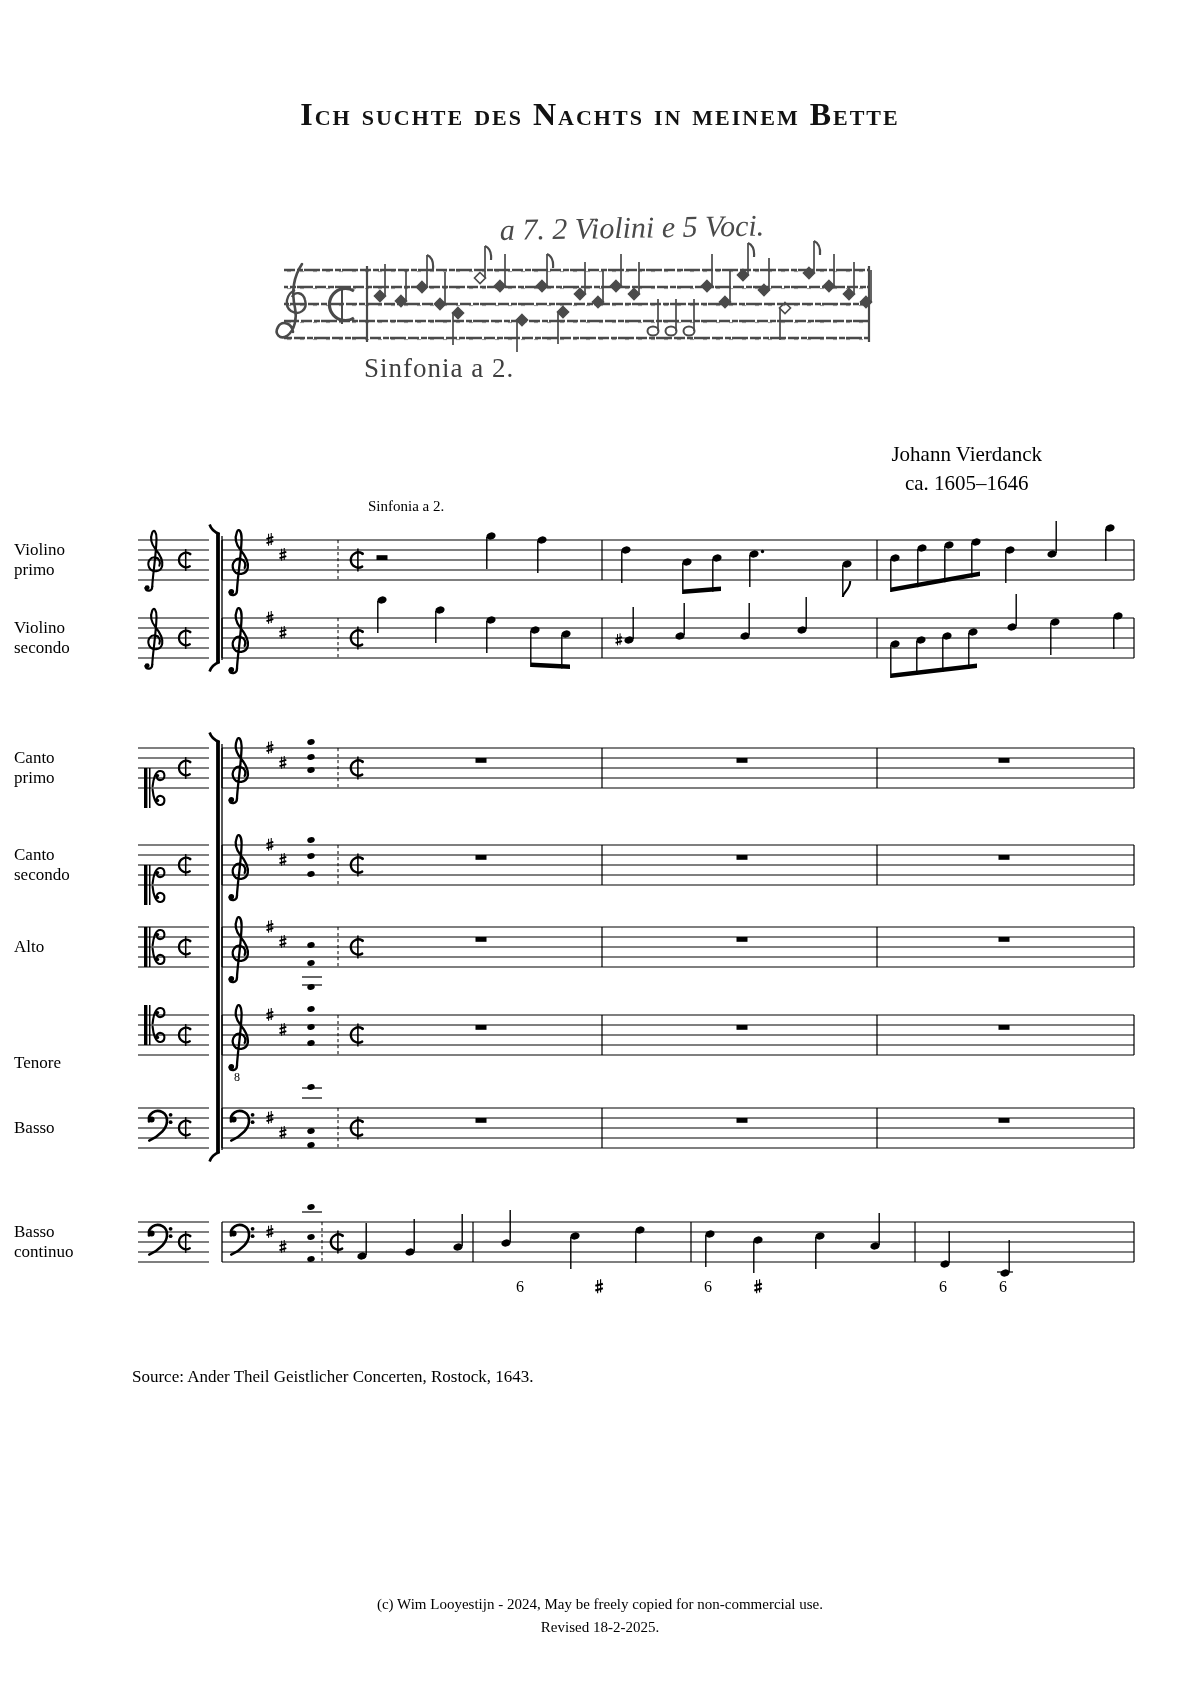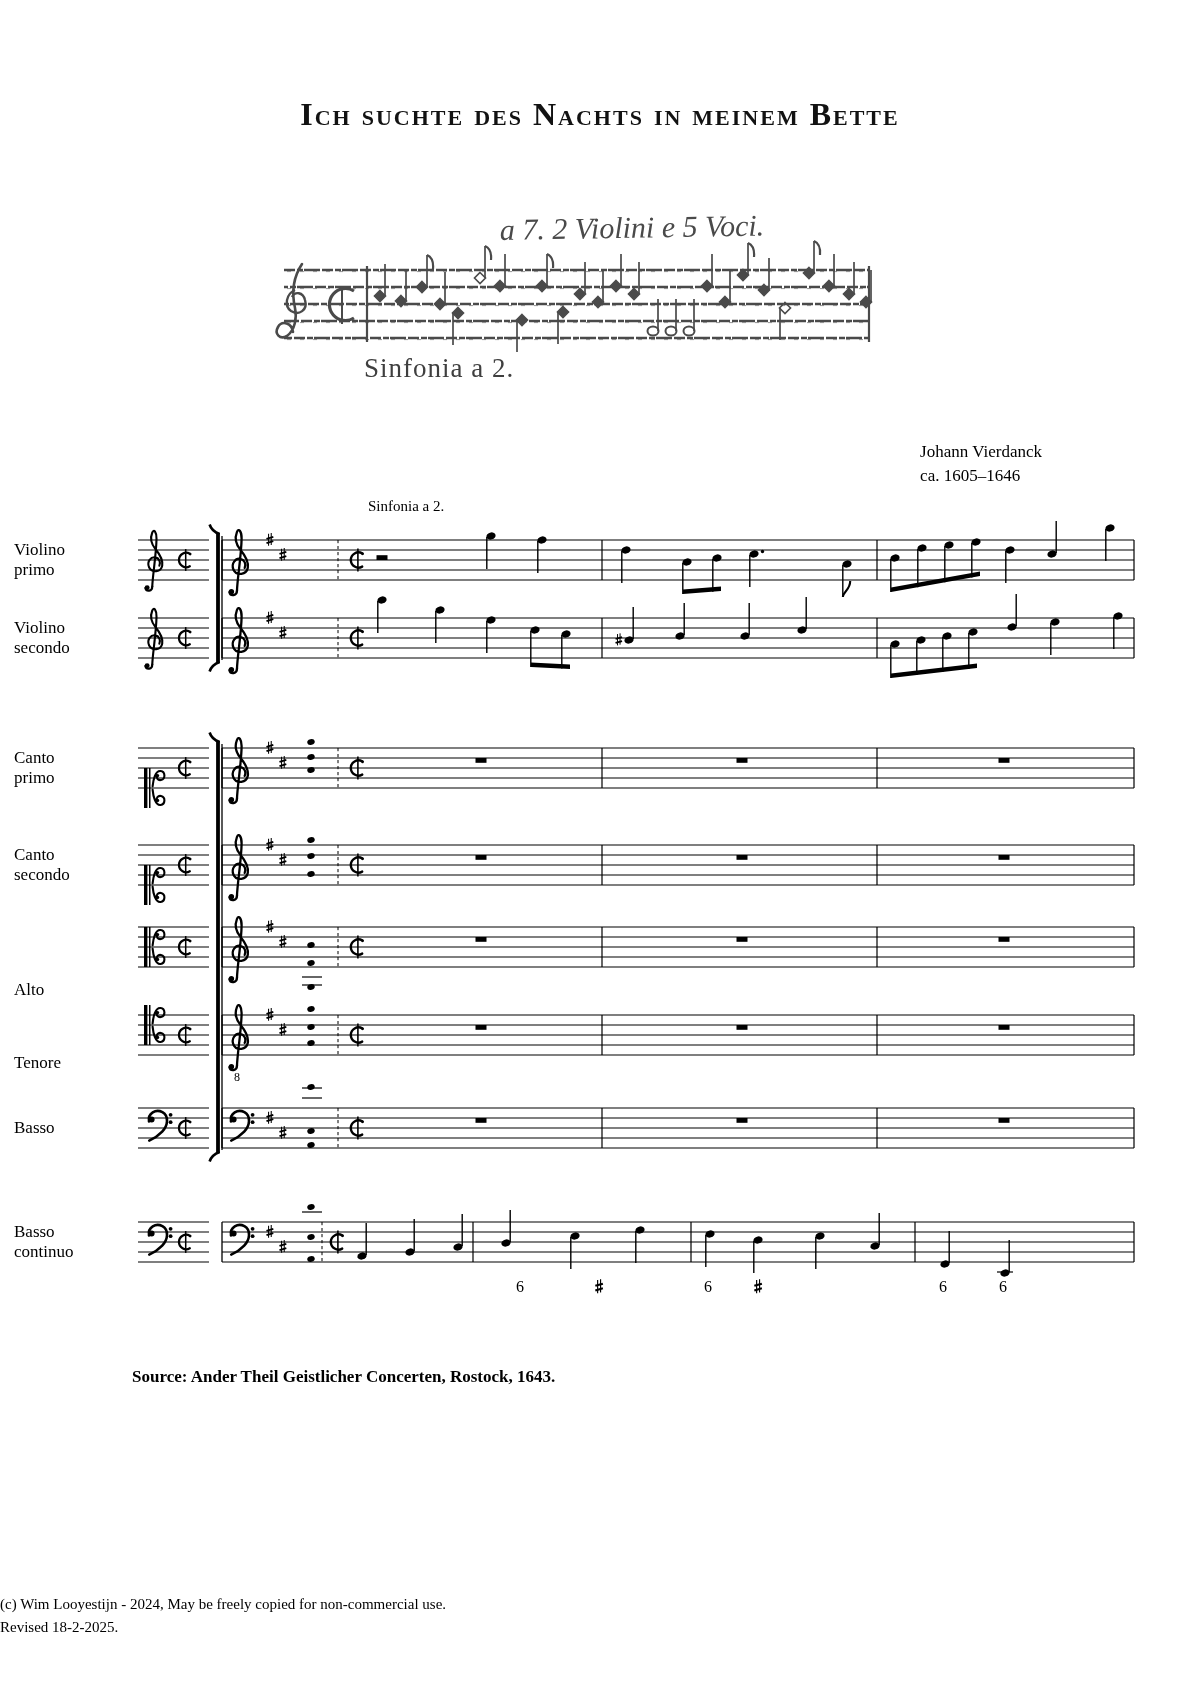--- a/index.html
+++ b/index.html
@@ -1,27 +1,27 @@
 <!DOCTYPE html>
 <html><head>
 <meta charset="utf-8">
 <style>
   html,body{margin:0;padding:0;background:#e8e8e8;}
   #page{position:relative;width:1200px;height:1697px;background:#ffffff;margin:0 auto;
         font-family:"Liberation Serif", serif;color:#000;overflow:hidden;}
   #main-title{position:absolute;top:96px;left:0;width:1200px;text-align:center;
         font-variant:small-caps;font-size:32px;font-weight:600;letter-spacing:2px;color:#121212;}
   #facsimile-svg{position:absolute;left:272px;top:190px;}
-  #composer-block{position:absolute;top:440px;right:158px;font-size:17px;line-height:1.4;}
+  #composer-block{position:absolute;top:440px;right:158px;text-align:center;font-size:21px;line-height:1.4;}
   #section-label{position:absolute;left:368px;top:498px;font-size:15px;}
   #score-svg{position:absolute;left:0;top:470px;}
   .staff-label{position:absolute;width:104px;left:14px;text-align:left;font-size:17px;
         line-height:20px;white-space:pre-line;}
-  #source-block{position:absolute;left:132px;top:1363px;font-size:17px;line-height:1.62;font-weight:bold;}
-  #footer-block{position:absolute;left:0;top:1593px;width:1200px;
+  #source-block{position:absolute;left:132px;top:1363px;font-size:17px;line-height:1.62;}
+  #footer-block{position:absolute;left:0;top:1593px;width:1200px;text-align:center;
         font-size:15px;line-height:1.5;}
   .fax-text-script{font-style:italic;font-family:"Liberation Serif",serif;}
 </style>
 </head>
 <body>
 
 <div id="page">
 
   <div id="main-title">Ich suchte des Nachts in meinem Bette</div>
 
@@ -687,21 +687,21 @@
 
   <div id="labels">
       <div class="staff-label" style="top: 540px;">Violino
 primo</div>
       <div class="staff-label" style="top: 618px;">Violino
 secondo</div>
       <div class="staff-label" style="top: 748px;">Canto
 primo</div>
       <div class="staff-label" style="top: 845px;">Canto
 secondo</div>
-      <div class="staff-label" style="top: 980px;">Alto</div>
+      <div class="staff-label" style="top: 937px;">Alto</div>
       <div class="staff-label" style="top: 1025px; margin-top: 28px;">Tenore</div>
       <div class="staff-label" style="top: 1118px;">Basso</div>
       <div class="staff-label" style="top: 1222px;">Basso
 continuo</div>
     </div>
 
   <div id="source-block">
     <div>Source: Ander Theil Geistlicher Concerten, Rostock, 1643.</div>
   </div>
 

